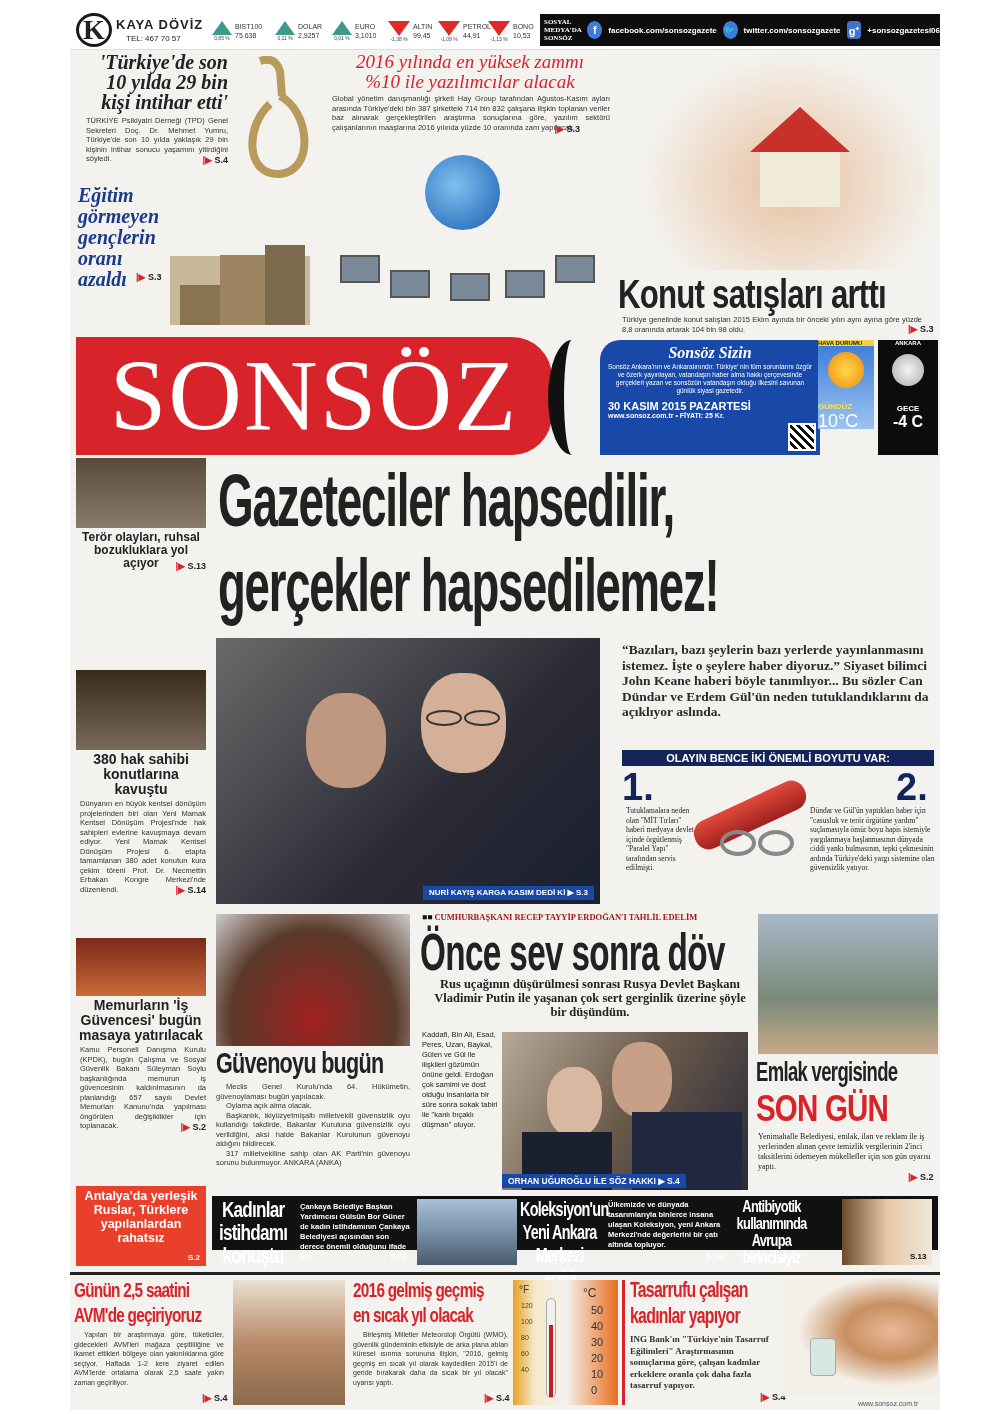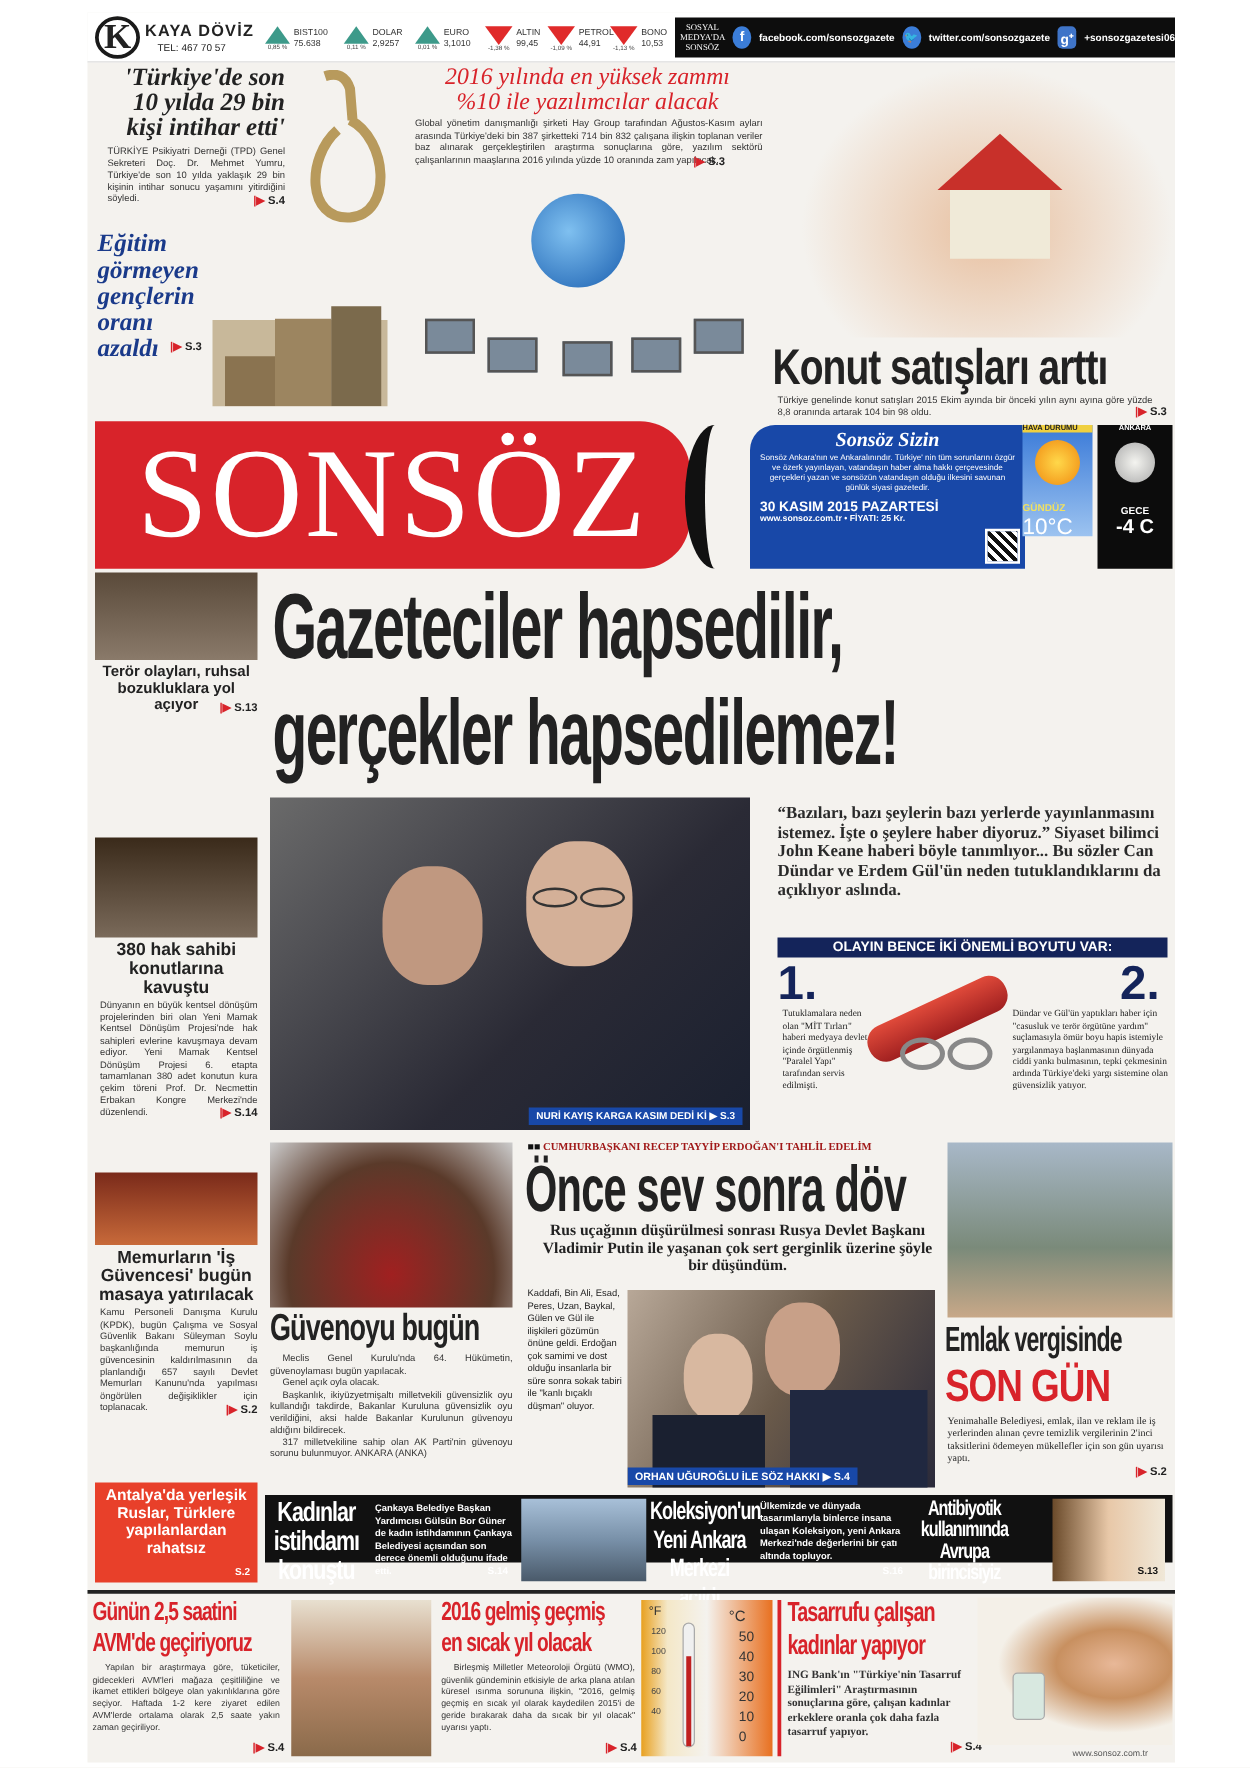--- a/index.html
+++ b/index.html
@@ -14,21 +14,21 @@
 .img{background:#8a8278;overflow:hidden}
 
 .ticker{left:0;top:0;width:870px;height:40px;background:#fff;border-bottom:1px solid #ddd}
 .kaya-k{left:6px;top:3px;width:36px;height:34px;border:3px solid #1a1a1a;border-radius:50%;font-family:"Liberation Serif",serif;font-size:28px;font-weight:bold;text-align:center;line-height:28px}
 .tick-item{top:6px;height:30px;display:flex;align-items:center;gap:3px}
 .tri-up{width:0;height:0;border-left:10px solid transparent;border-right:10px solid transparent;border-bottom:14px solid #3d9a8a}
 .tri-dn{width:0;height:0;border-left:11px solid transparent;border-right:11px solid transparent;border-top:15px solid #e02a2a}
 .tk-lbl{font-size:7px;line-height:9px;color:#333}
 .tk-pct{font-size:5px;color:#444}
 .social{left:470px;top:4px;width:400px;height:32px;background:#0d0d0d;display:flex;align-items:center;padding-left:4px;gap:6px}
-.soc-lbl{color:#fff;font-family:"Liberation Serif",serif;font-size:7px;font-weight:normal;line-height:8px;text-align:center;width:38px}
+.soc-lbl{color:#fff;font-family:"Liberation Serif",serif;font-size:7px;font-weight:bold;line-height:8px;width:38px}
 .soc-ic{width:18px;height:18px;border-radius:50%;background:#3b7dd8;color:#fff;font-size:11px;font-weight:bold;display:flex;align-items:center;justify-content:center}
 .soc-txt{color:#fff;font-size:8px;font-weight:bold}
 
 .mast{left:6px;top:327px;width:476px;height:118px;background:#d8232a;border-radius:0 40px 40px 0;color:#fff;font-family:"Liberation Serif",serif;font-size:102px;line-height:118px;text-align:center;letter-spacing:2px}
 .sizin{left:530px;top:330px;width:220px;height:115px;background:#1848a8;color:#fff;border-radius:20px 0 0 0;padding:4px 8px}
 .hava{left:748px;top:330px;width:56px;height:89px;background:linear-gradient(#3a7ad8,#9cc3f0);color:#fff;text-align:left}
 .gece{left:808px;top:330px;width:60px;height:115px;background:#0c0c0c;color:#fff;text-align:center}
 .navy-bar{background:#14245a;color:#fff;font-weight:bold;text-align:center}
 .blk{background:#111;color:#fff}
 </style>
@@ -221,21 +221,21 @@
     <div class="abs" style="left:40px;top:50px;width:36px;height:26px;border:4px solid #888;border-radius:50%"></div>
     <div class="abs" style="left:78px;top:50px;width:36px;height:26px;border:4px solid #888;border-radius:50%"></div>
   </div>
   <div class="abs" style="left:826px;top:758px;font-size:38px;font-weight:bold;color:#14245a;line-height:38px">2.</div>
   <div class="abs serif" style="left:740px;top:796px;width:125px;font-size:7.5px;line-height:9.5px">Dündar ve Gül'ün yaptıkları haber için "casusluk ve terör örgütüne yardım" suçlamasıyla ömür boyu hapis istemiyle yargılanmaya başlanmasının dünyada ciddi yankı bulmasının, tepki çekmesinin ardında Türkiye'deki yargı sistemine olan güvensizlik yatıyor.</div>
 
   <div class="abs img" style="left:146px;top:904px;width:194px;height:132px;background:radial-gradient(ellipse at 50% 80%,#a02020,#5a3a2a 60%,#ccc)"></div>
   <div class="abs cond" style="left:146px;top:1036px;font-size:30px;line-height:34px;transform:scaleX(0.72)">Güvenoyu bugün</div>
   <div class="abs body-txt" style="left:146px;top:1072px;width:194px;font-size:7.5px;line-height:9.5px">
     <p style="text-indent:10px">Meclis Genel Kurulu'nda 64. Hükümetin, güvenoylaması bugün yapılacak.</p>
-    <p style="text-indent:10px">Genel açık oyla olacak.</p>
+    <p style="text-indent:10px">Oylama açık alma olacak.</p>
     <p style="text-indent:10px">Başkanlık, ikiyüzyetmişaltı milletvekili güvensizlik oyu kullandığı takdirde, Bakanlar Kuruluna güvensizlik oyu verildiğini, aksi halde Bakanlar Kurulunun güvenoyu aldığını bildirecek.</p>
     <p style="text-indent:10px">317 milletvekiline sahip olan AK Parti'nin güvenoyu sorunu bulunmuyor. ANKARA (ANKA)</p>
   </div>
 
   <div class="abs" style="left:352px;top:902px;font-family:'Liberation Serif',serif;font-weight:bold;font-size:8.5px;color:#a01818"><span style="color:#111">■■ </span><span>CUMHURBAŞKANI RECEP TAYYİP ERDOĞAN'I TAHLİL EDELİM</span></div>
   <div class="abs cond" style="left:350px;top:914px;font-size:52px;line-height:56px;transform:scaleX(0.64)">Önce sev sonra döv</div>
   <div class="abs serif" style="left:360px;top:967px;width:320px;font-size:12.5px;font-weight:bold;line-height:14px;text-align:center">Rus uçağının düşürülmesi sonrası Rusya Devlet Başkanı Vladimir Putin ile yaşanan çok sert gerginlik üzerine şöyle bir düşündüm.</div>
   <div class="abs" style="left:352px;top:1020px;width:76px;font-size:7.5px;line-height:10px">Kaddafi, Bin Ali, Esad, Peres, Uzan, Baykal, Gülen ve Gül ile ilişkileri gözümün önüne geldi. Erdoğan çok samimi ve dost olduğu insanlarla bir süre sonra sokak tabiri ile "kanlı bıçaklı düşman" oluyor.</div>
   <div class="abs img" style="left:432px;top:1022px;width:246px;height:158px;background:linear-gradient(120deg,#b8a898,#6a5a4a 50%,#2a2a3a)">
     <div class="abs" style="left:45px;top:35px;width:55px;height:70px;border-radius:45%;background:#d8b8a0"></div>

